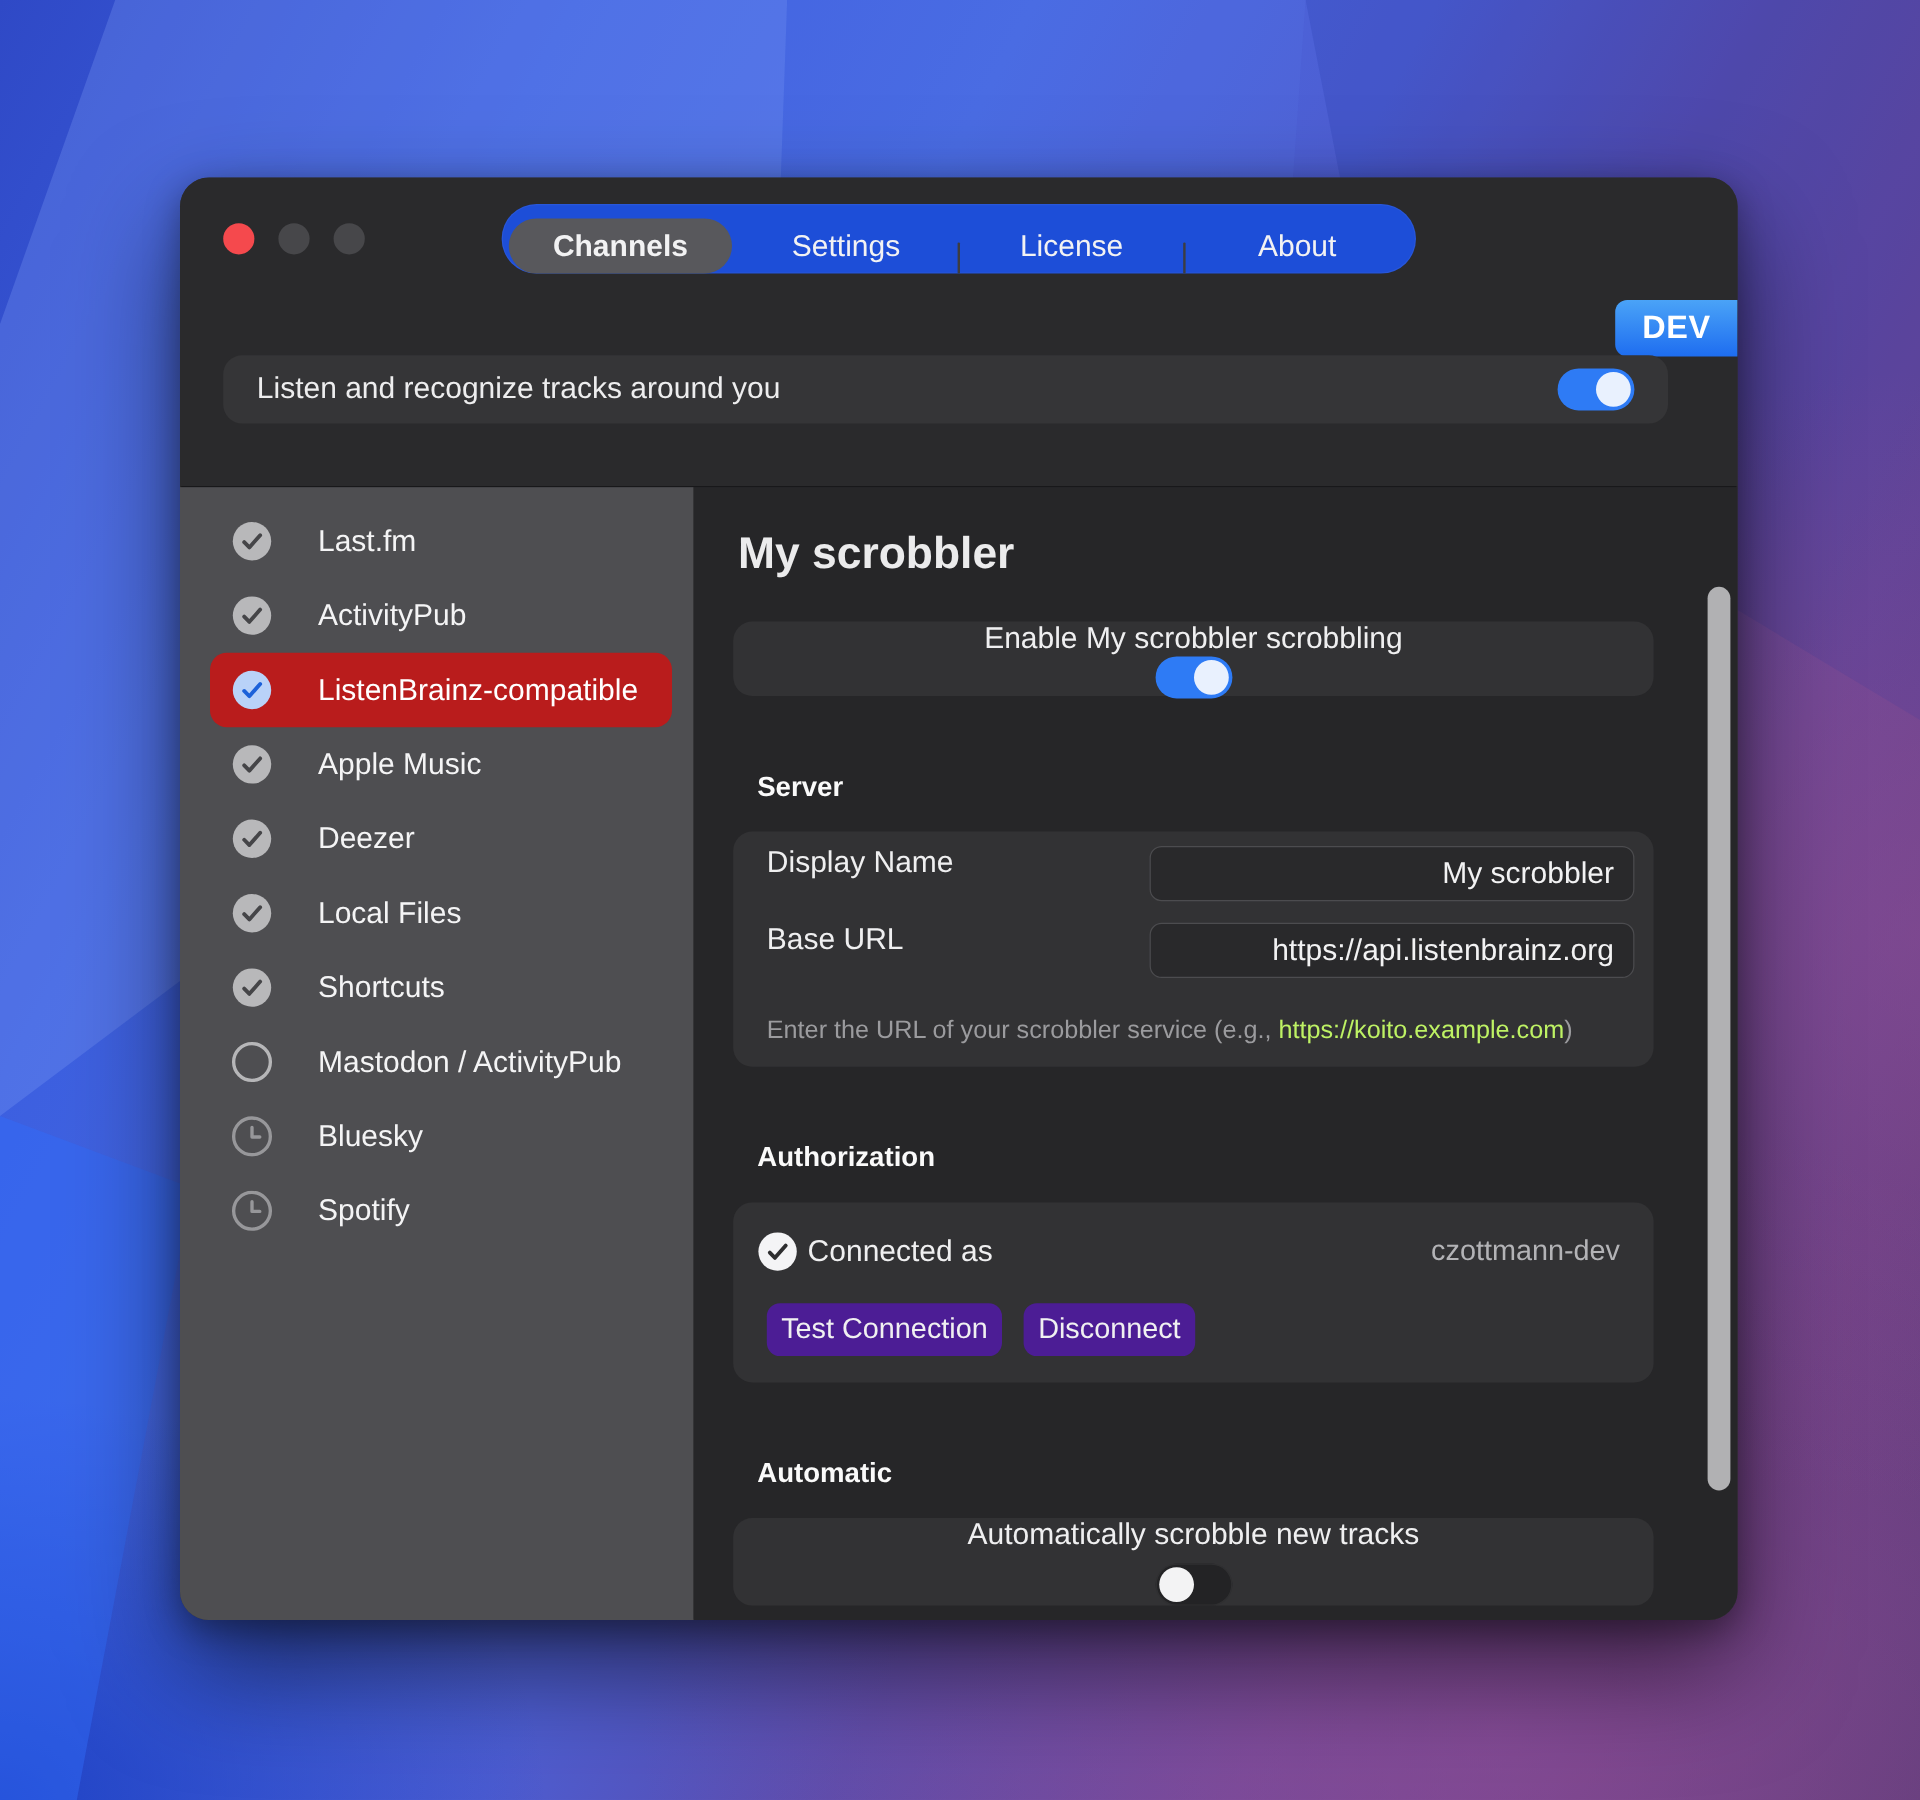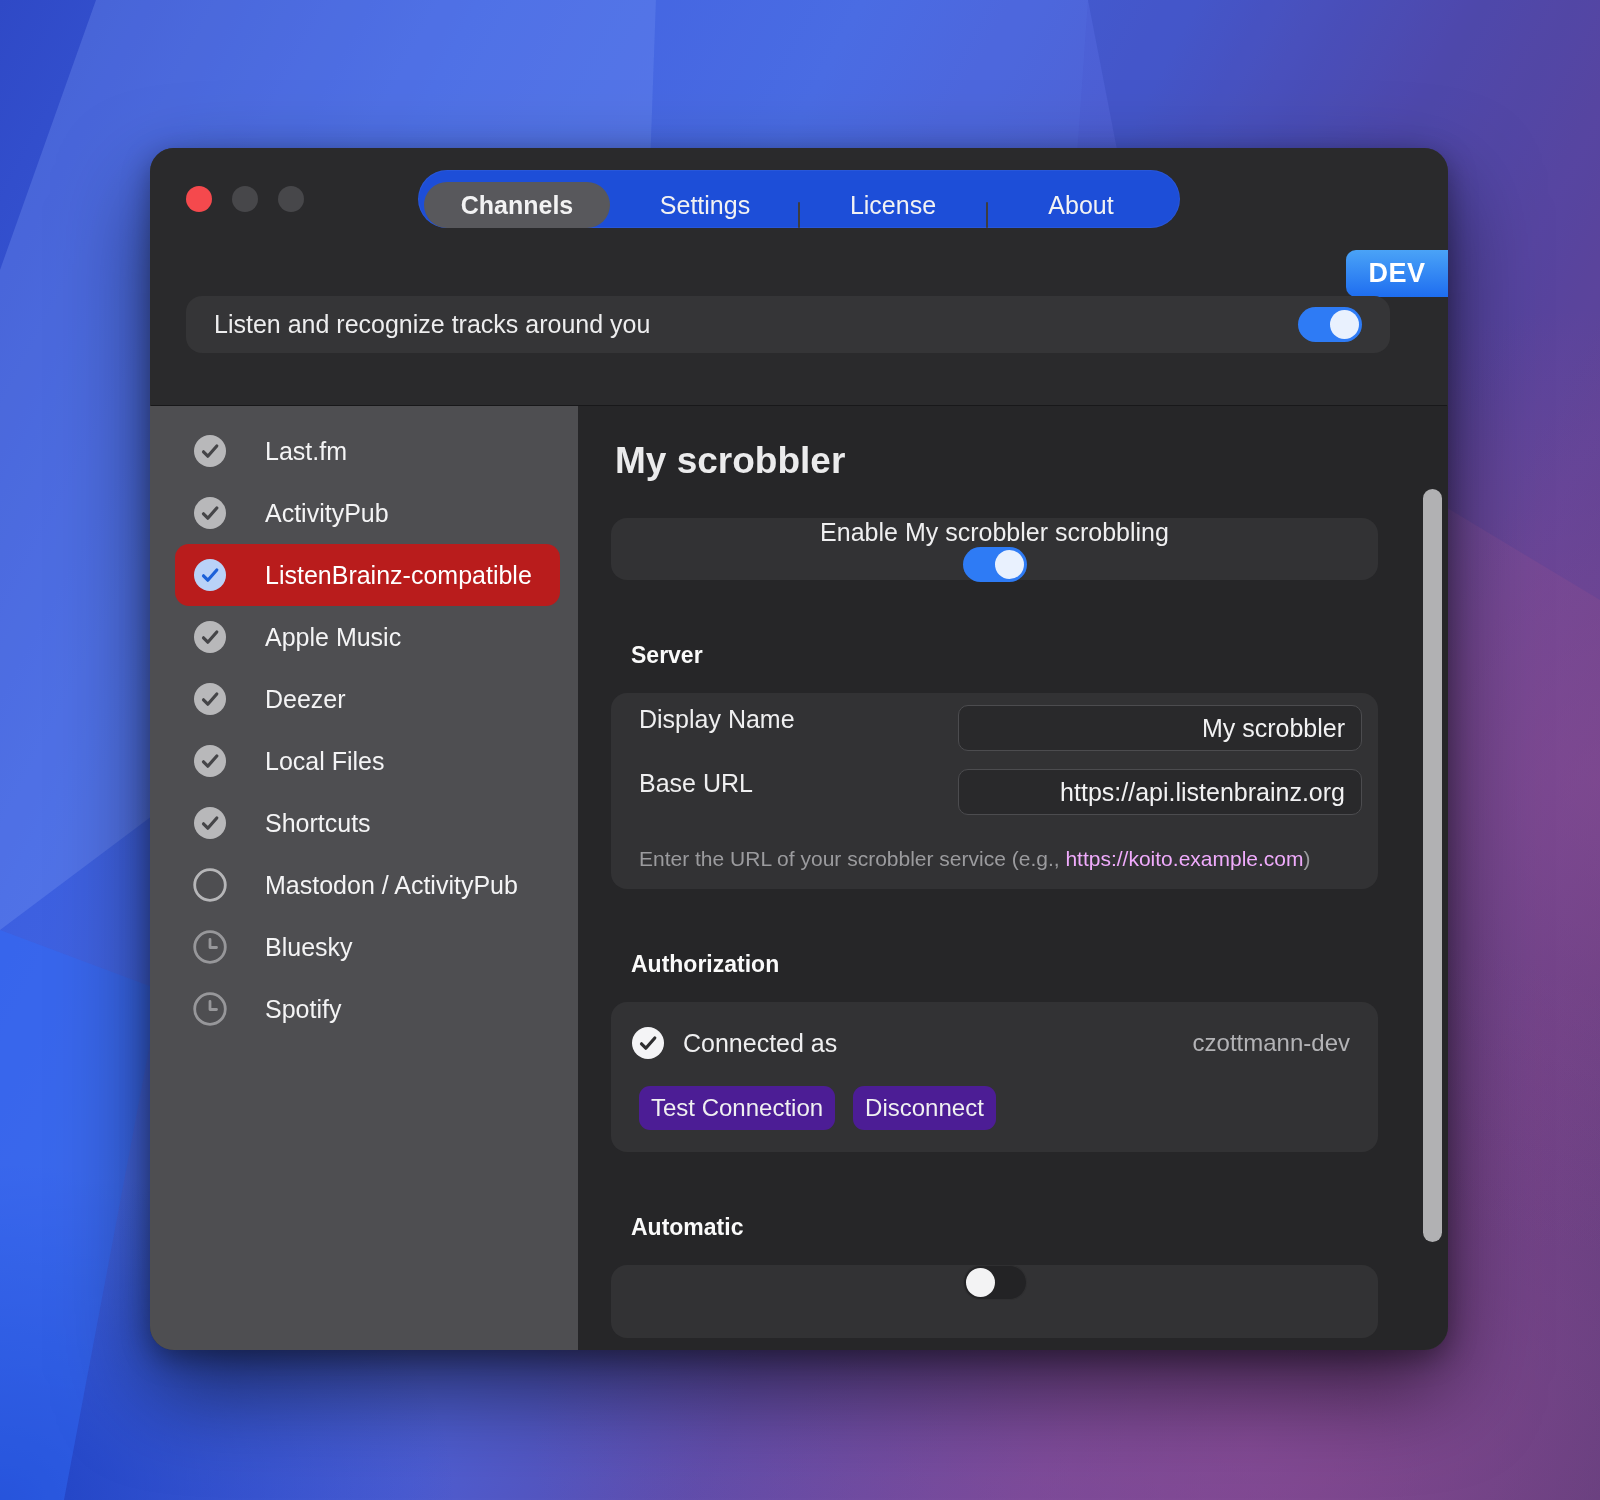--- a/index.html
+++ b/index.html
@@ -66,24 +66,24 @@
   .row-card .lbl{flex:1;font-size:25px;color:#efeff0;}
   .section-label{margin:62px 0 0 20px;font-size:23px;font-weight:700;color:#fafafa;}
   
   .server-card{margin-top:24px;padding:12px 16px 18px 28px;}
   .field-row{display:flex;height:64px;}
   .field-row .lbl{flex:1;font-size:25px;color:#efeff0;}
   .field{width:404px;height:46px;background:#29292b;border:1px solid #4c4c4f;border-radius:10px;
     color:#f2f2f3;font-size:25px;font-family:"Liberation Sans","DejaVu Sans",sans-serif;
     text-align:right;padding:0 16px;box-sizing:border-box;outline:none;}
   .hint{margin-top:14px;font-size:21px;color:#9b9b9e;}
-  .hint a{color:#f0abfc;text-decoration:none;}
+  .hint a{color:#bef264;text-decoration:none;}
   
   .auth-card{margin-top:24px;padding:20px 28px 22px 20px;}
-  .conn-row{display:flex;align-items:center;gap:18px;height:42px;}
+  .conn-row{display:flex;align-items:center;gap:8px;height:42px;}
   .conn-row .icon{width:34px;height:34px;display:flex;flex:0 0 auto;}
   .conn-row .lbl{font-size:25px;color:#efeff0;flex:1;}
   .conn-row .val{font-size:24px;color:#b3b3b6;}
   .btn-row{display:flex;gap:18px;margin-top:22px;padding-left:8px;}
   .btn{height:44px;padding:0 12px;border-radius:11px;background:#4c1d95;border:none;
     color:#f0f0f1;font-size:24px;font-family:Liberation Sans, sans-serif;display:flex;align-items:center;}
   
   .scrollbar{position:absolute;right:6px;top:341px;width:19px;height:753px;border-radius:10px;background:#b1b1b3;}
 </style>
 </head>
@@ -266,20 +266,21 @@
           <div class="val">czottmann-dev</div>
         </div>
         <div class="btn-row">
           <button class="btn">Test Connection</button>
           <button class="btn">Disconnect</button>
         </div>
       </div>
 
       <div class="section-label">Automatic</div>
       <div class="card row-card" style="margin-top:24px;height:73px;">
+        <div class="lbl">Automatically scrobble new tracks</div>
         <div class="toggle off">
             <span class="knob"></span>
           </div>
       </div>
     </div>
   </div>
 
   <div class="scrollbar"></div>
 </div>
 

